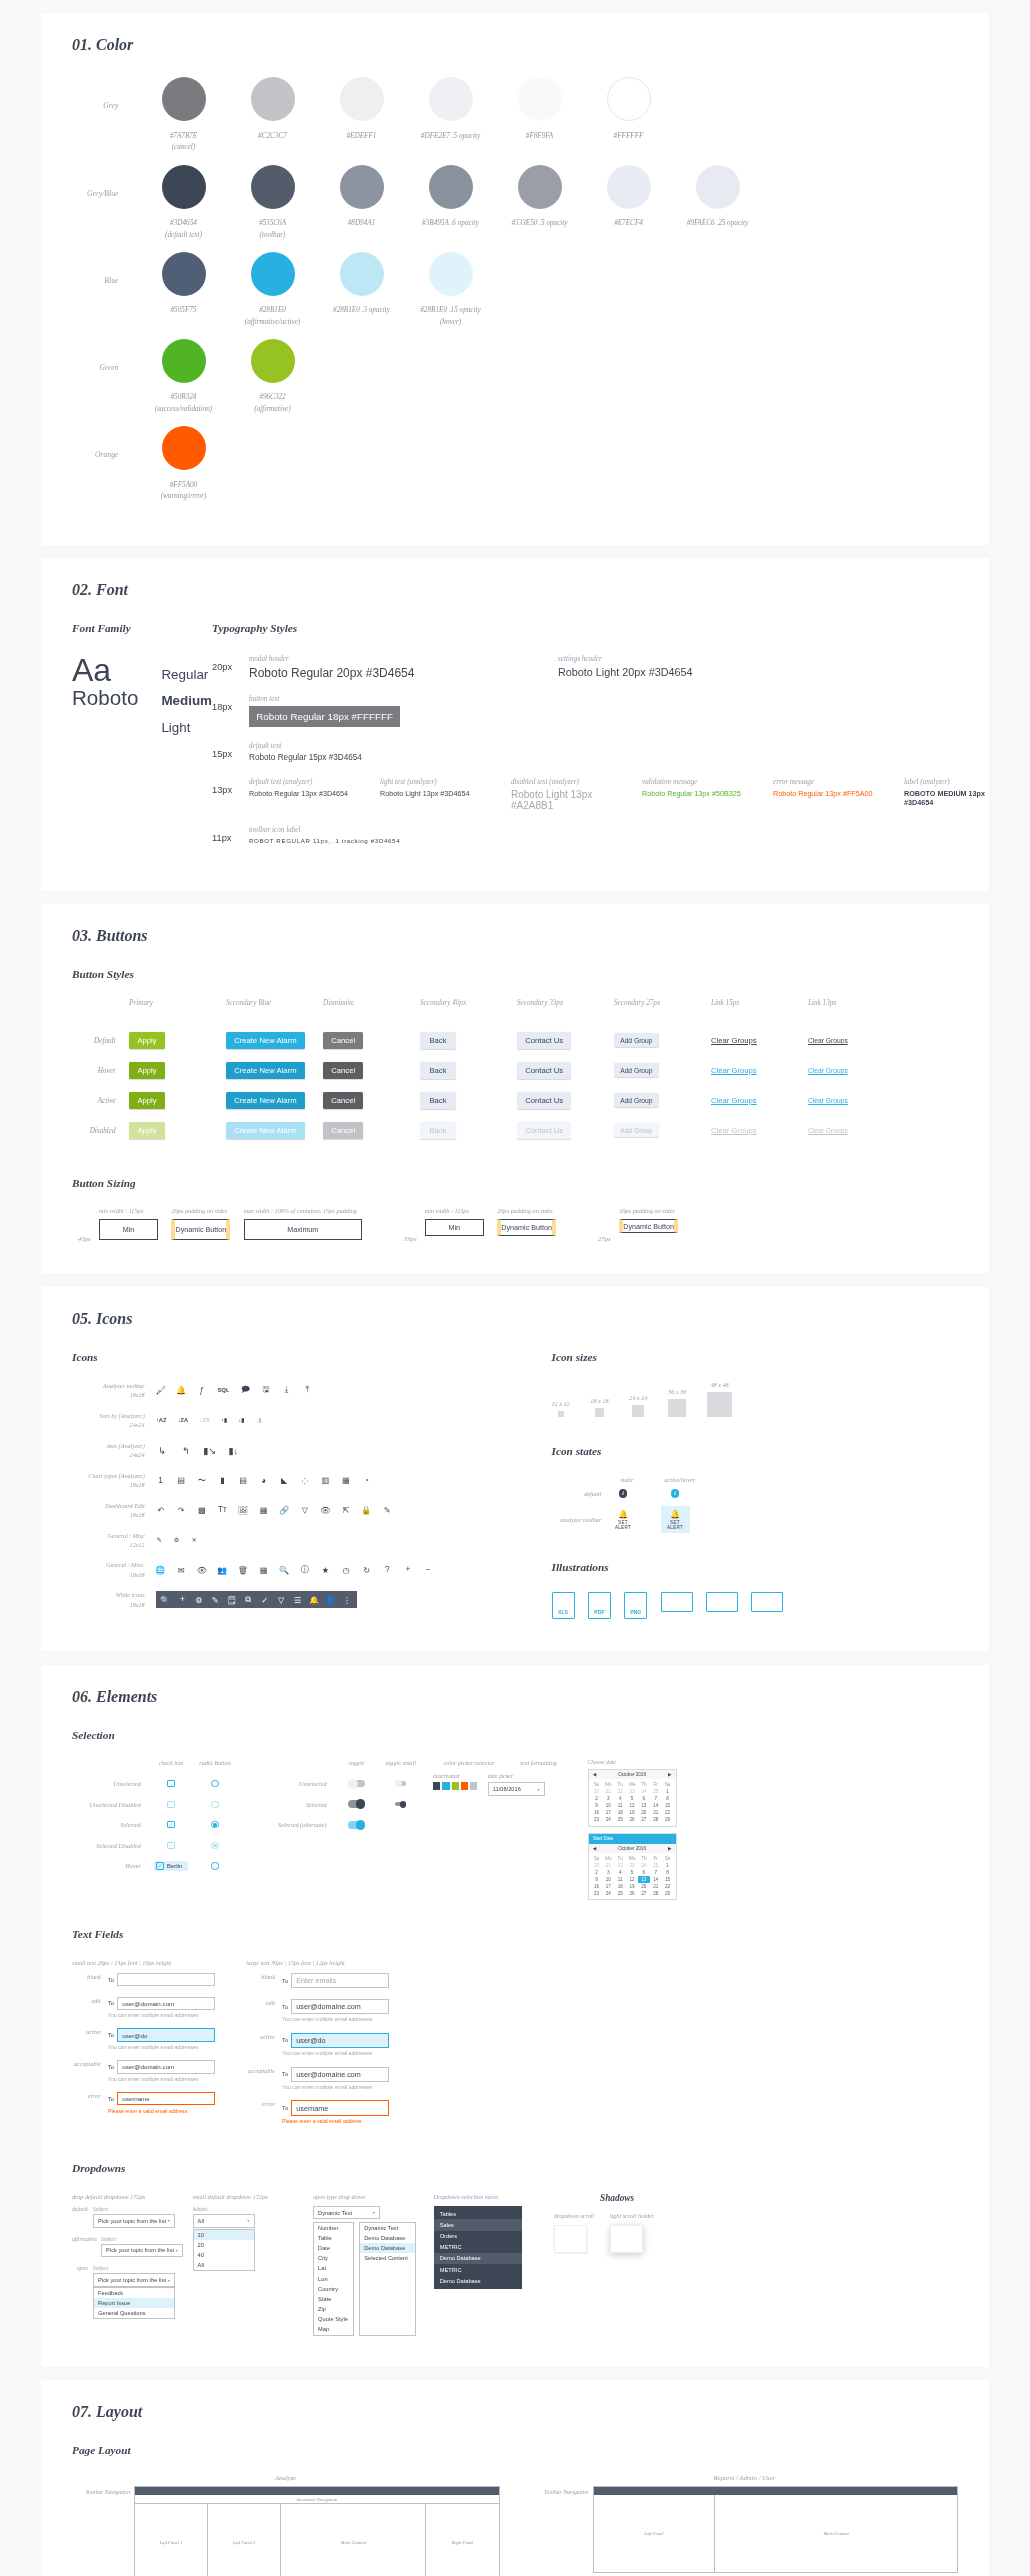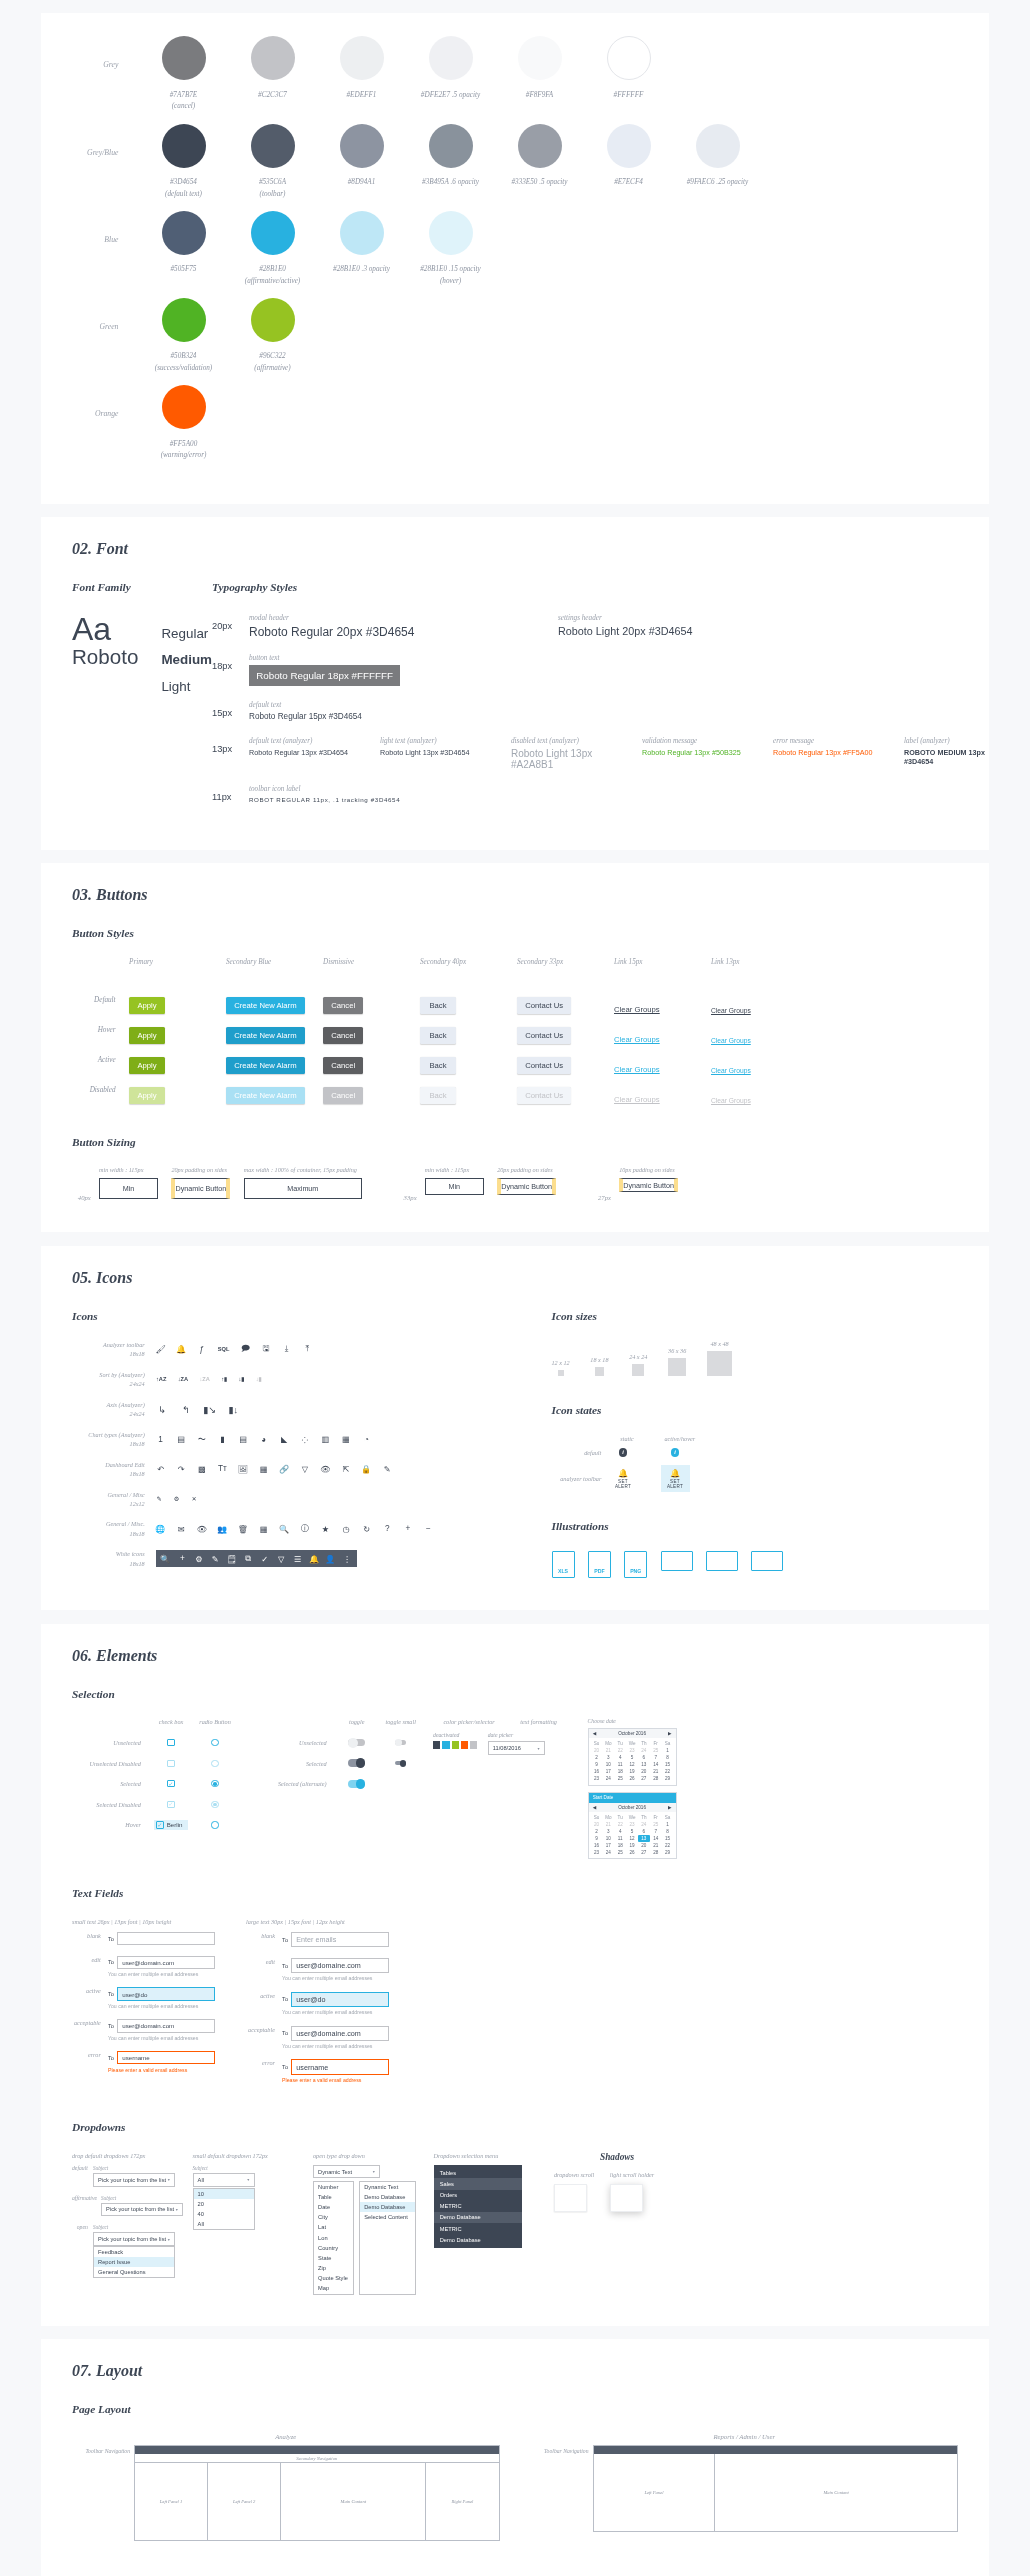--- a/index.html
+++ b/index.html
@@ -101,21 +101,21 @@
     height: 30px; line-height: 30px;
     font-family: "Liberation Serif", serif; font-style: italic;
     font-size: 7.2px; color: #8d94a1;
   }
   .btn-cols { display: flex; flex: 1; }
   .btn-col { width: 97px; }
   .btn-colhead {
     font-family: "Liberation Serif", serif; font-style: italic;
     font-size: 7.2px; color: #9aa0ab; margin-bottom: 13.4px; height: 13.4px;
   }
-  .btn-cell { height: 30px; display: flex; align-items: flex-end; }
+  .btn-cell { height: 30px; display: flex; align-items: center; }
   .btn {
     display: inline-flex; align-items: center; justify-content: center;
     font-size: 7.7px; color: #fff; border-radius: 1.5px; height: 17.5px;
     padding: 0 8.2px; min-width: 36px; box-shadow: 0 0.5px 1px rgba(0,0,0,.16);
   }
   .btn.sm { height: 14px; font-size: 6.7px; padding: 0 6.2px; min-width: 30px; }
   .b-green { background: #96C322; }
   .b-green-h { background: #7fae17; }
   .b-green-a { background: #7fae17; }
   .b-green-d { background: #cfe49a; }
@@ -305,20 +305,21 @@
     font-family:"Liberation Serif",serif; font-style:italic; font-size:5.7px; color:#9aa0ab;
   }
   .lay-wrap { position: relative; margin-left: 62px; }
 </style>
 </head>
 <body>
 
 <div class="page">
 
   <section class="card">
+    <h1 class="sec">01. Color</h1>
     <div id="color-rows">
         <div class="color-row">
           <div class="color-rowlabel">Grey</div>
           <div class="swatches">
             <div class="sw">
               <div class="dot" style="background: rgb(122, 123, 126);"></div>
               <div class="hex">#7A7B7E</div>
               <div class="use">(cancel)</div>
             </div>
             <div class="sw">
@@ -597,20 +598,35 @@
               <span class="btn b-sec">Contact Us</span>
             </div>
             <div class="btn-cell">
               <span class="btn b-sec">Contact Us</span>
             </div>
             <div class="btn-cell">
               <span class="btn b-sec">Contact Us</span>
             </div>
             <div class="btn-cell">
               <span class="btn b-sec-d">Contact Us</span>
+            </div>
+          </div>
+          <div class="btn-col">
+            <div class="btn-colhead">Secondary 27px</div>
+            <div class="btn-cell">
+              <span class="btn sm b-sec">Add Group</span>
+            </div>
+            <div class="btn-cell">
+              <span class="btn sm b-sec">Add Group</span>
+            </div>
+            <div class="btn-cell">
+              <span class="btn sm b-sec">Add Group</span>
+            </div>
+            <div class="btn-cell">
+              <span class="btn sm b-sec-d">Add Group</span>
             </div>
           </div>
           <div class="btn-col">
             <div class="btn-colhead">Link 15px</div>
             <div class="btn-cell">
               <a class="lnk" href="#">Clear Groups</a>
             </div>
             <div class="btn-cell">
               <a class="lnk blue" href="#">Clear Groups</a>
             </div>

